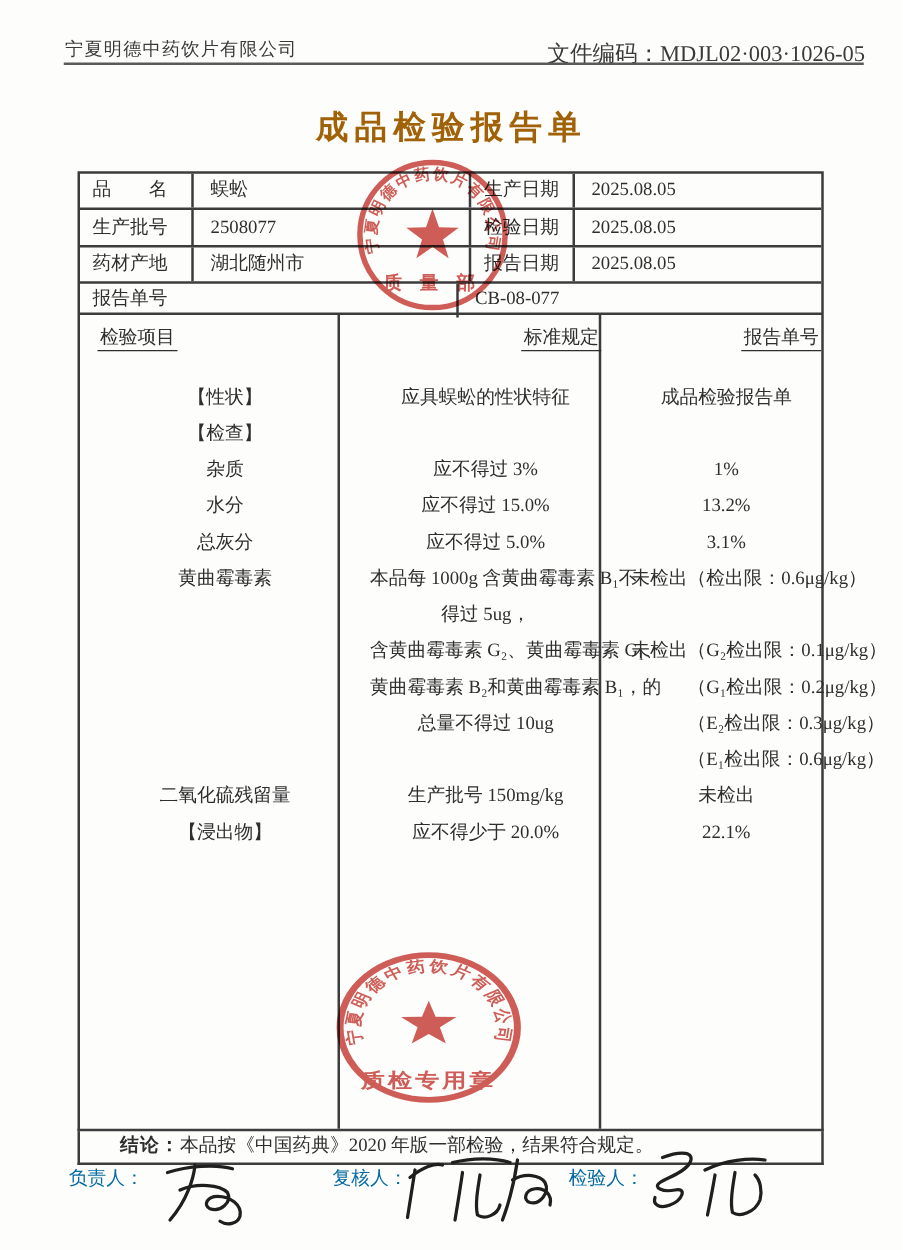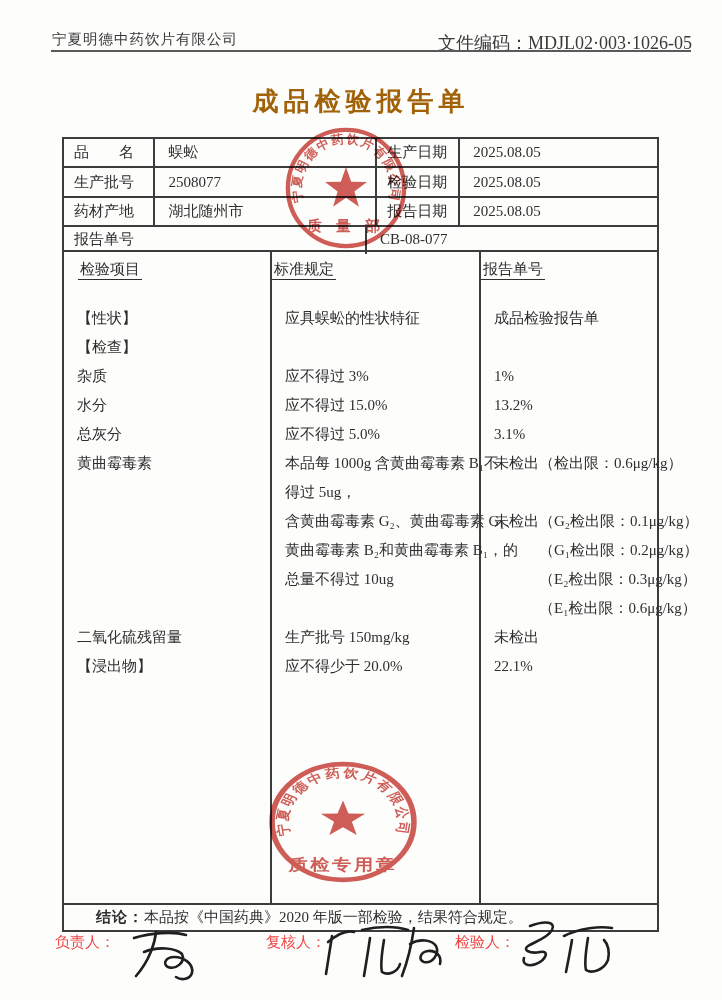--- a/index.html
+++ b/index.html
@@ -30,32 +30,32 @@
   .c-rl{width:304px;border-right:2px solid #3c3c3c;}
   .c-rv{width:291px;padding-left:13px;}
   
   .main-table{left:62px;top:252px;width:597px;height:653px;
     border:2px solid #3c3c3c;border-top:none;box-sizing:border-box;}
   .vline{position:absolute;top:0;bottom:0;width:2px;background:#3c3c3c;}
   .vline.v1{left:206px;}
   .vline.v2{left:415px;}
   .mt-head{position:absolute;left:0;top:0;width:100%;height:52px;display:grid;
     grid-template-columns:208px 209px 176px;}
-  .mt-head .hcell{padding-top:8px;text-align:left;}
+  .mt-head .hcell{padding-top:8px;text-align:right;}
   .mt-head .hcell:first-child{text-align:left;padding-left:14px;}
   .mt-head .hcell span{border-bottom:1.5px solid #2e2e2e;padding:0 2px 2px 2px;}
   .mt-body{position:absolute;left:0;top:52px;width:100%;}
   .mrow{display:grid;grid-template-columns:208px 209px 176px;min-height:29px;line-height:29px;}
-  .mcell{padding-left:13px;white-space:pre;overflow:visible;}
+  .mcell{padding-left:24px;white-space:pre;overflow:visible;text-align:center;}
   
   .conclusion{left:62px;top:905px;width:597px;height:27px;box-sizing:border-box;
     border:2px solid #3c3c3c;border-top:none;line-height:24px;padding-left:32px;}
   .conclusion b{letter-spacing:1px;}
   
-  .signer{top:933px;font-size:15px;color:#ef4444;}
+  .signer{top:933px;font-size:15px;color:#0369a1;}
   .sig-svg{position:absolute;}
   .sig-svg path{fill:none;stroke:#1f1f1f;stroke-width:2.6;stroke-linecap:round;stroke-linejoin:round;}
   
   .stamp{mix-blend-mode:multiply;opacity:.85;}
   .stamp text{font-family:"Liberation Serif","DejaVu Serif",serif;font-weight:bold;}
 </style>
 </head>
 <body>
 
 <div class="abs hdr-company">宁夏明德中药饮片有限公司</div>

